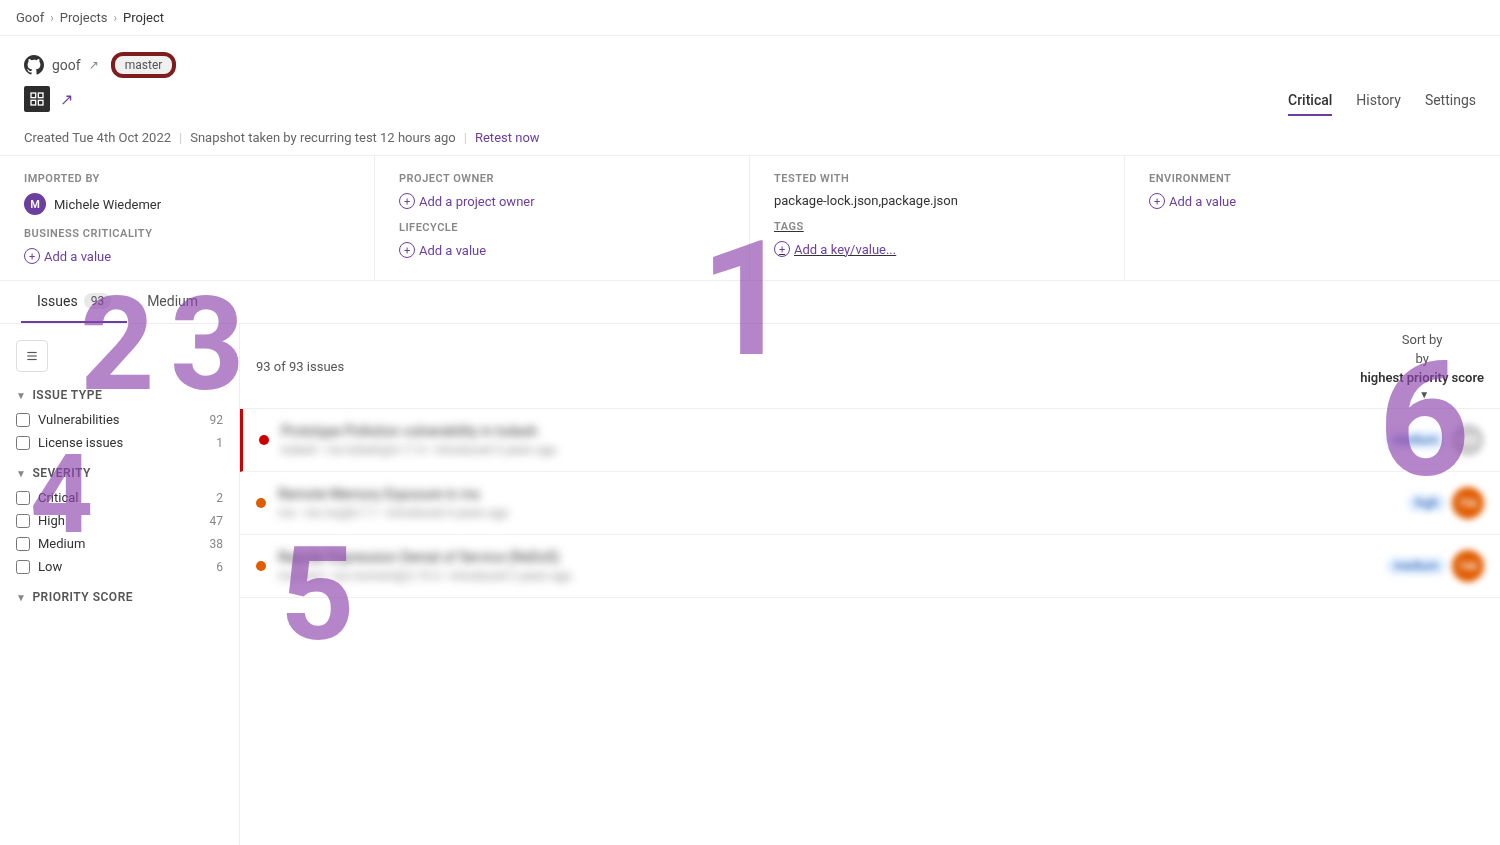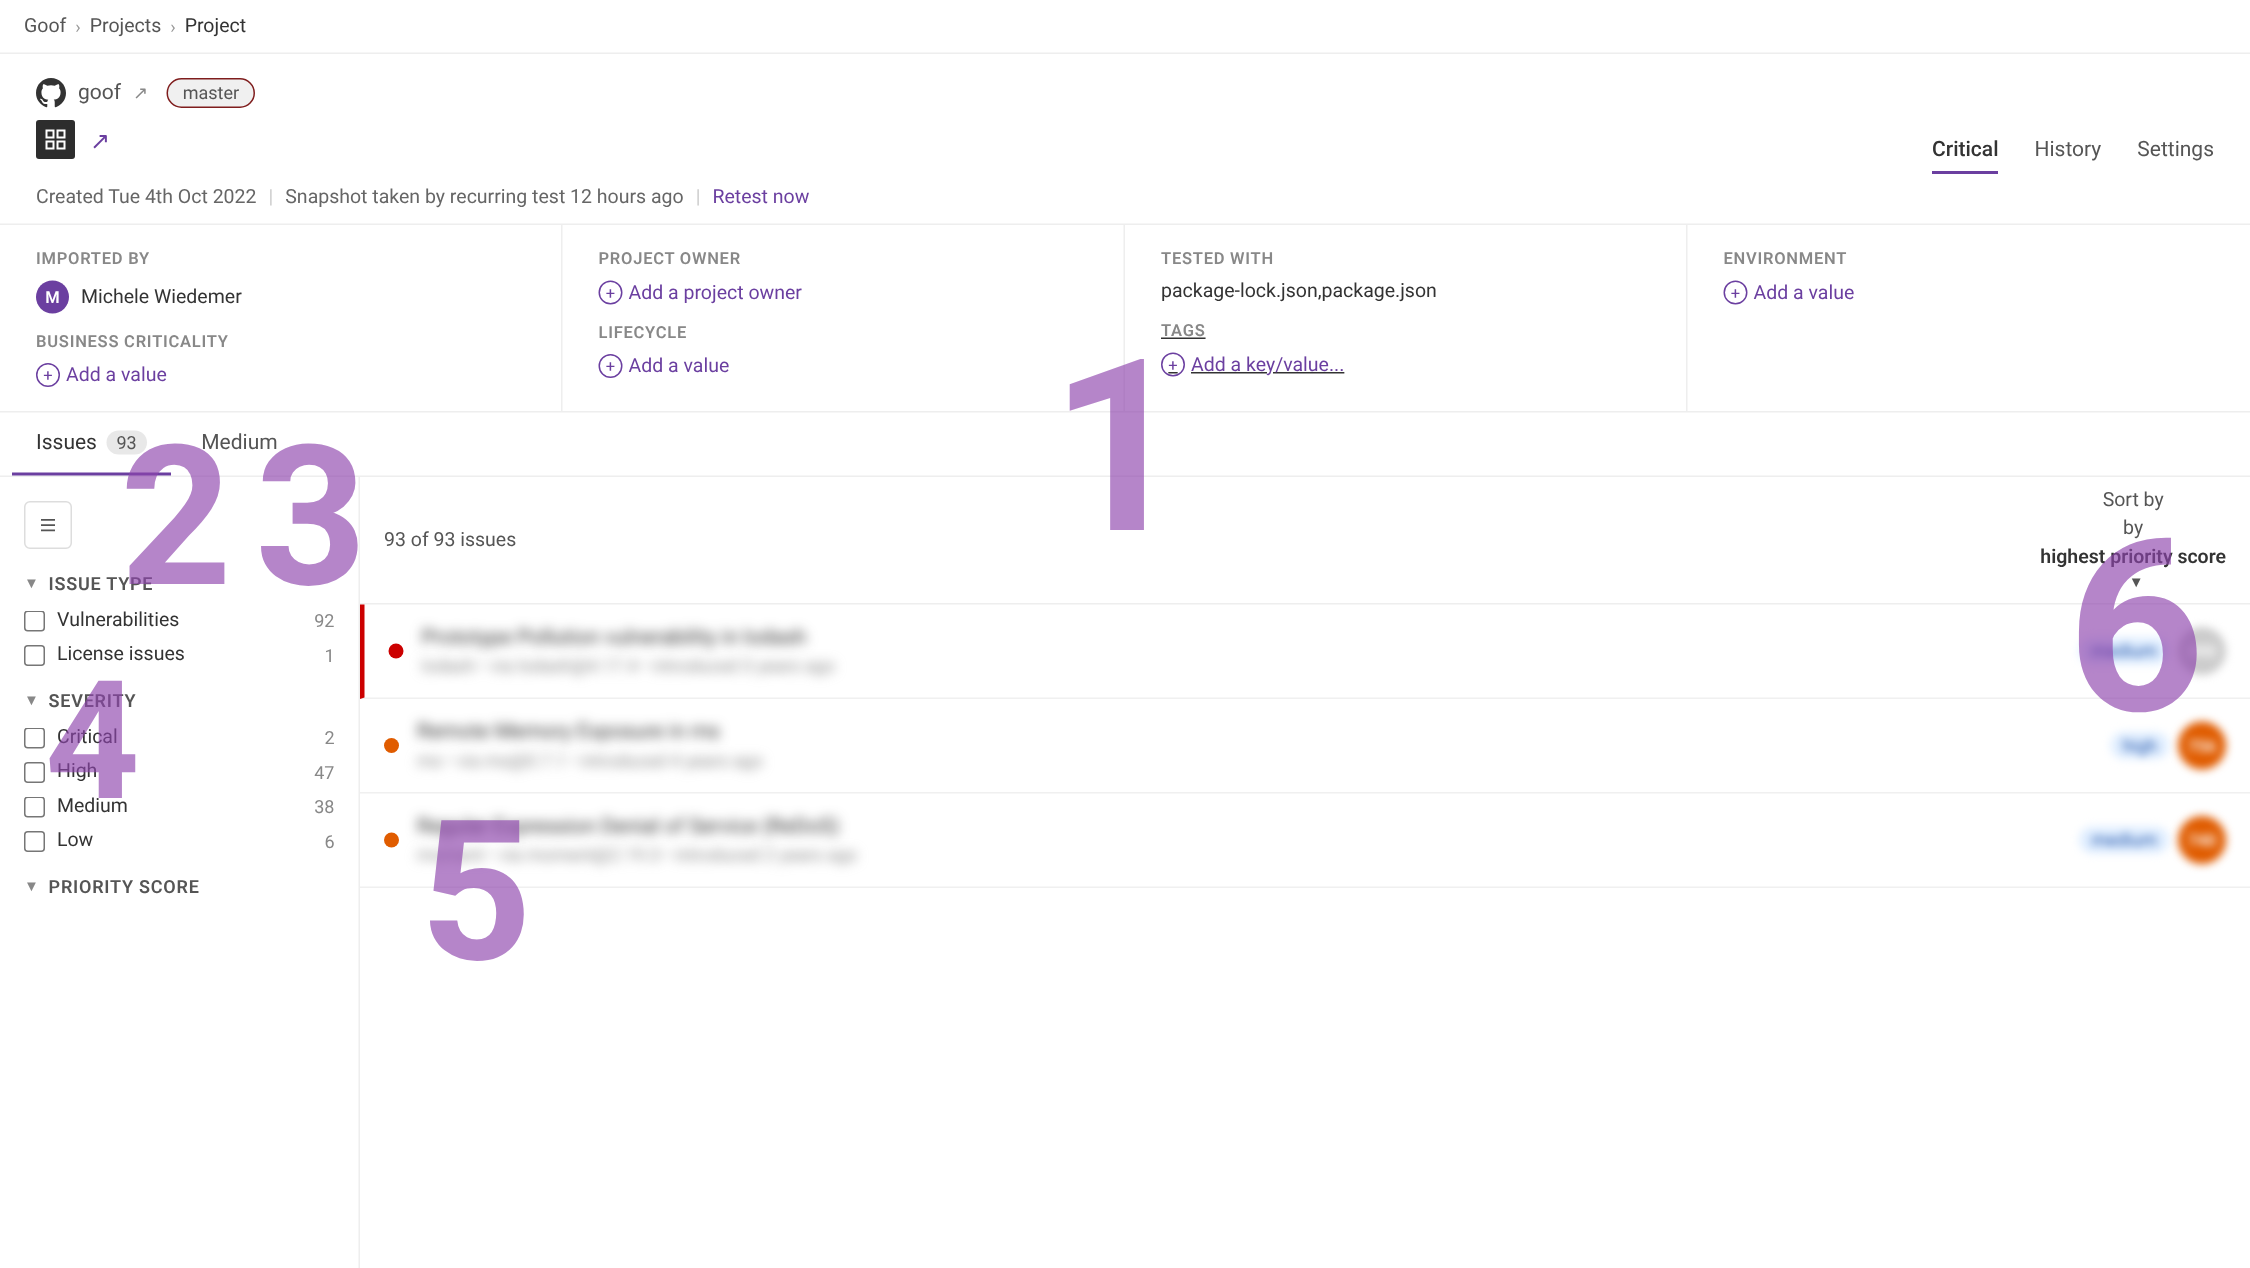--- a/index.html
+++ b/index.html
@@ -7,21 +7,21 @@
 
     
     .breadcrumb { display: flex; align-items: center; gap: 6px; padding: 10px 16px; font-size: 13px; color: #555; border-bottom: 1px solid #eee; }
     .breadcrumb a { color: #555; text-decoration: none; }
     .breadcrumb .sep { color: #999; font-size: 12px; }
     .breadcrumb .current { color: #333; }
 
     
     .header { padding: 16px 24px 0 24px; }
     .header-top { display: flex; align-items: center; gap: 8px; margin-bottom: 8px; }
-    .master-badge { background: #f0f0f0; border: 1px solid #7f1d1d; border-radius: 12px; padding: 2px 10px; font-size: 12px; color: #555; margin-left: 4px; }
+    .master-badge { background: #f0f0f0; border: 4px solid #7f1d1d; border-radius: 12px; padding: 2px 10px; font-size: 12px; color: #555; margin-left: 4px; }
     .project-title { display: flex; align-items: center; gap: 10px; margin-bottom: 8px; }
     .project-title h1 { font-size: 28px; color: #6b3fa0; font-weight: 400; }
 
     
     .header-nav { position: absolute; top: 56px; right: 24px; display: flex; gap: 24px; font-size: 14px; }
     .header-nav a { color: #555; text-decoration: none; padding-bottom: 6px; }
     .header-nav a.active { color: #333; border-bottom: 2px solid #6b3fa0; font-weight: 500; }
 
     
     .meta-bar { padding: 10px 24px; font-size: 13px; color: #666; display: flex; align-items: center; gap: 8px; border-bottom: 1px solid #eee; }
@@ -31,21 +31,21 @@
     
     .info-grid { display: grid; grid-template-columns: 1fr 1fr 1fr 1fr; border-bottom: 1px solid #eee; }
     .info-cell { padding: 16px 24px; border-right: 1px solid #eee; }
     .info-cell:last-child { border-right: none; }
     .info-label { font-size: 11px; font-weight: 600; color: #888; text-transform: uppercase; letter-spacing: 0.5px; margin-bottom: 8px; }
     .info-value { font-size: 13px; color: #333; }
     .add-link { color: #6b3fa0; text-decoration: none; font-size: 13px; display: flex; align-items: center; gap: 4px; }
     .plus-circle { display: inline-flex; align-items: center; justify-content: center; width: 16px; height: 16px; border: 1.5px solid #6b3fa0; border-radius: 50%; font-size: 11px; color: #6b3fa0; }
 
     
-    .tabs-bar { display: flex; align-items: center; padding: 0 8px; border-bottom: 1px solid #eee; gap: 4px; }
+    .tabs-bar { display: flex; align-items: center; padding: 0 21px; border-bottom: 1px solid #eee; gap: 4px; }
     .tab { padding: 12px 16px; font-size: 14px; cursor: pointer; color: #555; border-bottom: 2px solid transparent; display: flex; align-items: center; gap: 6px; }
     .tab.active { color: #333; border-bottom: 2px solid #6b3fa0; }
     .tab-badge { background: #e8e8e8; border-radius: 12px; padding: 1px 7px; font-size: 12px; color: #555; }
 
     
     .main { display: flex; height: calc(845px - 310px); }
 
     
     .sidebar { width: 240px; min-width: 240px; padding: 16px; border-right: 1px solid #eee; overflow-y: auto; }
     .filter-header { display: flex; align-items: center; gap: 8px; margin-bottom: 16px; }

